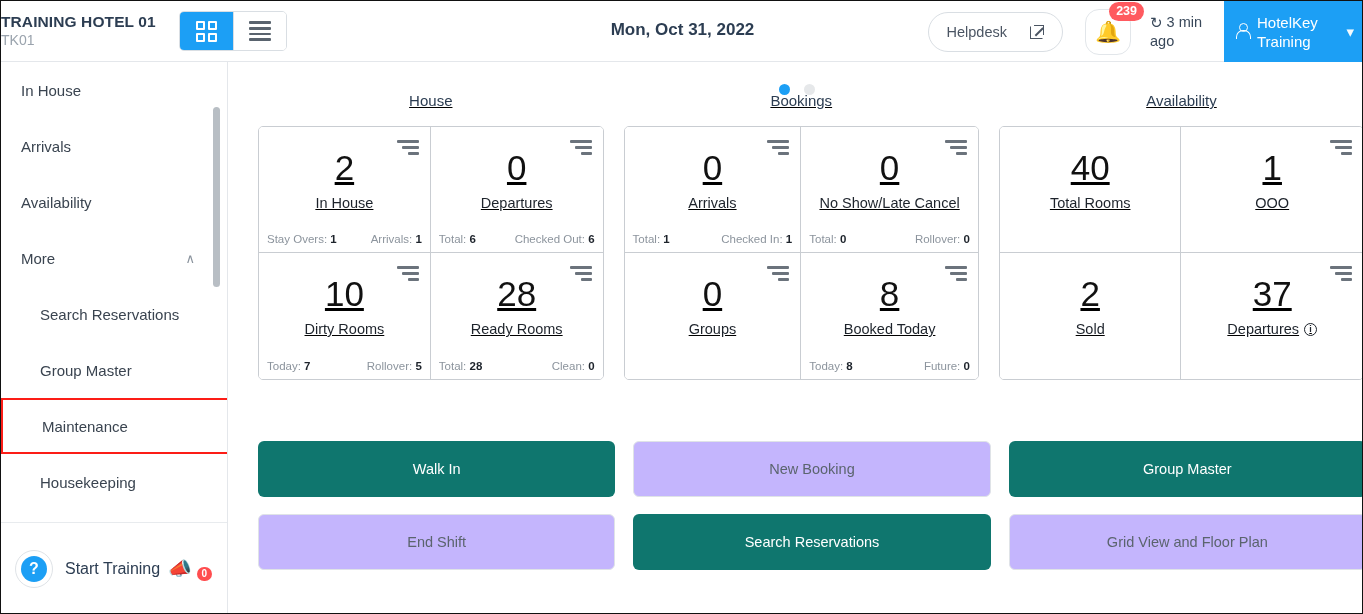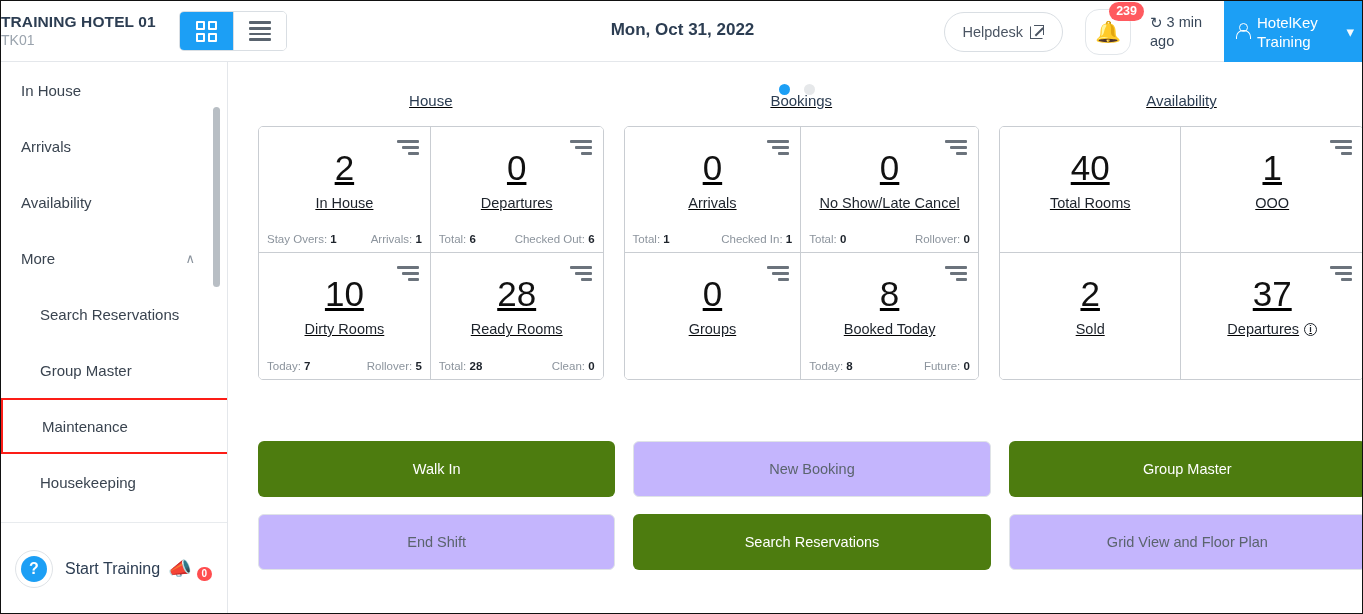--- a/index.html
+++ b/index.html
@@ -55,21 +55,21 @@
     color: #2c3d52; pointer-events: none;
   }
 
   .hdr-right {
     position: absolute; right: 0; top: 0; height: 61px;
     display: flex; align-items: center;
   }
   .helpdesk-btn {
     height: 40px; padding: 0 18px;
     border: 1px solid #d9dee3; border-radius: 20px;
-    display: flex; align-items: center; gap: 7px;
+    display: flex; align-items: center; gap: 23px;
     font-size: 14.5px; color: #4b5563; background: #fff; cursor: pointer;
   }
   .ext-ico { width: 14px; height: 14px; position: relative; display:inline-block; }
   .ext-ico::before {
     content:''; position:absolute; left:0; bottom:0; width:11px; height:11px;
     border:1.6px solid #4b5563; border-top-color: transparent; border-right-color:transparent;
   }
   .ext-ico::after {
     content:''; position:absolute; right:0; top:0; width:9px; height:9px;
     border:1.6px solid #4b5563; border-bottom:none; border-left:none;
@@ -223,21 +223,21 @@
   .dot.on { background:#1c9ff5; }
 
   .actions {
     position:absolute; left: 29px; top: 379px; width: 1108px;
     display:grid; grid-template-columns: 1fr 1fr 1fr; column-gap: 18px; row-gap: 17px;
   }
   .act-btn {
     height: 56px; border-radius: 6px; display:flex; align-items:center; justify-content:center;
     font-size: 14.5px; cursor:pointer;
   }
-  .act-btn.primary { background:#4d7c0f; color:#fff; }
+  .act-btn.primary { background:#0f766e; color:#fff; }
   .act-btn.ghost { background:#c4b5fd; color:#5b646e; border:1px solid #dfe3e7; }
 </style>
 </head>
 <body>
 
 <div id="app">
 
   <div class="header">
 
     <div class="hotel-block">

